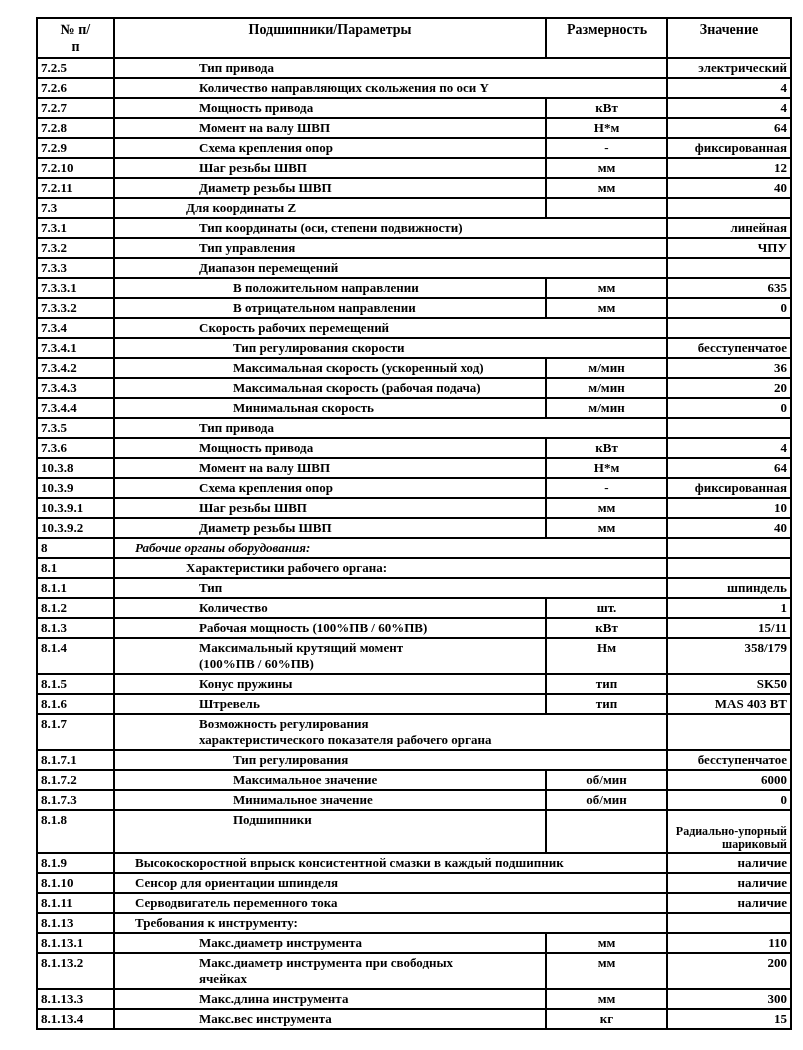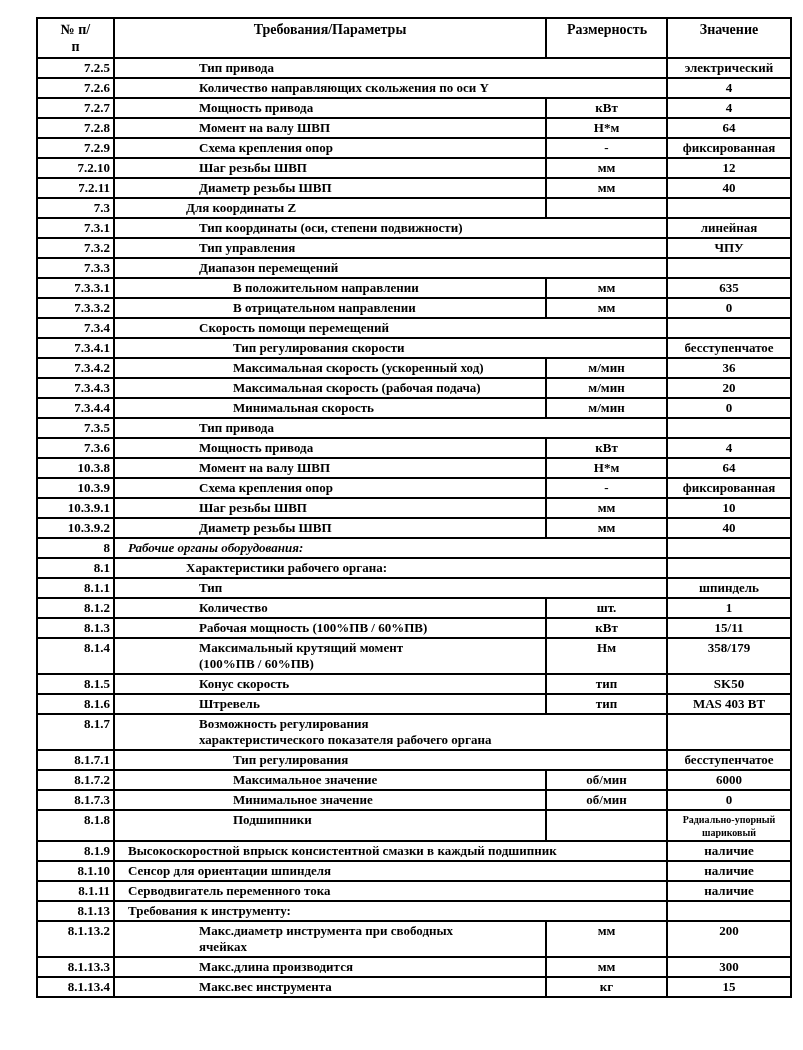--- a/index.html
+++ b/index.html
@@ -37,44 +37,44 @@
     line-height: 17px;
     padding: 2px 20px;
     text-align: center;
   }
   table.spec td {
     font-size: 13px;
     line-height: 16px;
     padding: 1px 3px;
   }
   td.num {
-    text-align: right;
+    text-align: left;
     padding-left: 1px;
     padding-right: 1px;
   }
   td.param {
     white-space: pre-line;
     text-align: left;
   }
-  td.param.ind0 { padding-left: 13px; }
+  td.param.ind0 { padding-left: 20px; }
   td.param.ind1 { padding-left: 71px; }
   td.param.ind2 { padding-left: 84px; margin-top: 28px; }
   td.param.ind3 { padding-left: 118px; }
   td.dim {
     text-align: center;
   }
   td.val {
-    text-align: center;
+    text-align: right;
     padding-left: 5px;
     white-space: pre-line;
   }
   td.val.small {
-    font-size: 10px;
+    font-size: 12px;
     line-height: 13px;
-    padding-top: 2px;
+    padding-top: 14px;
     font-family: Liberation Serif, serif;
   }
   tr.italic td.param {
     font-style: italic;
   }
 </style>
 </head>
 <body>
 
 <div class="page">
@@ -82,21 +82,21 @@
     <table class="spec">
       <colgroup>
         <col style="width:77px">
         <col style="width:432px">
         <col style="width:121px">
         <col style="width:124px">
       </colgroup>
       <thead>
         <tr>
           <th>№ п/п</th>
-          <th>Требования/Параметры</th>
+          <th>Подшипники/Параметры</th>
           <th>Размерность</th>
           <th>Значение</th>
         </tr>
       </thead>
       <tbody>
           <tr>
             <td class="num">7.2.5</td>
             <td class="param ind2" colspan="2">Тип привода</td>
             <td class="val">электрический</td>
           </tr>
@@ -163,21 +163,21 @@
             <td class="val">635</td>
           </tr>
           <tr>
             <td class="num">7.3.3.2</td>
             <td class="param ind3">В отрицательном направлении</td>
             <td class="dim">мм</td>
             <td class="val">0</td>
           </tr>
           <tr>
             <td class="num">7.3.4</td>
-            <td class="param ind2" colspan="2">Скорость помощи перемещений</td>
+            <td class="param ind2" colspan="2">Скорость рабочих перемещений</td>
             <td class="val"></td>
           </tr>
           <tr>
             <td class="num">7.3.4.1</td>
             <td class="param ind3" colspan="2">Тип регулирования скорости</td>
             <td class="val">бесступенчатое</td>
           </tr>
           <tr>
             <td class="num">7.3.4.2</td>
             <td class="param ind3">Максимальная скорость (ускоренный ход)</td>
@@ -260,21 +260,21 @@
           </tr>
           <tr>
             <td class="num">8.1.4</td>
             <td class="param ind2">Максимальный крутящий момент
 (100%ПВ / 60%ПВ)</td>
             <td class="dim">Нм</td>
             <td class="val">358/179</td>
           </tr>
           <tr>
             <td class="num">8.1.5</td>
-            <td class="param ind2">Конус скорость</td>
+            <td class="param ind2">Конус пружины</td>
             <td class="dim">тип</td>
             <td class="val">SK50</td>
           </tr>
           <tr>
             <td class="num">8.1.6</td>
             <td class="param ind2">Штревель</td>
             <td class="dim">тип</td>
             <td class="val">MAS 403 BT</td>
           </tr>
           <tr>
@@ -321,29 +321,35 @@
             <td class="num">8.1.11</td>
             <td class="param ind0" colspan="2">Серводвигатель переменного тока</td>
             <td class="val">наличие</td>
           </tr>
           <tr>
             <td class="num">8.1.13</td>
             <td class="param ind0" colspan="2">Требования к инструменту:</td>
             <td class="val"></td>
           </tr>
           <tr>
+            <td class="num">8.1.13.1</td>
+            <td class="param ind2">Макс.диаметр инструмента</td>
+            <td class="dim">мм</td>
+            <td class="val">110</td>
+          </tr>
+          <tr>
             <td class="num">8.1.13.2</td>
             <td class="param ind2">Макс.диаметр инструмента при свободных
 ячейках</td>
             <td class="dim">мм</td>
             <td class="val">200</td>
           </tr>
           <tr>
             <td class="num">8.1.13.3</td>
-            <td class="param ind2">Макс.длина производится</td>
+            <td class="param ind2">Макс.длина инструмента</td>
             <td class="dim">мм</td>
             <td class="val">300</td>
           </tr>
           <tr>
             <td class="num">8.1.13.4</td>
             <td class="param ind2">Макс.вес инструмента</td>
             <td class="dim">кг</td>
             <td class="val">15</td>
           </tr>
         </tbody>

